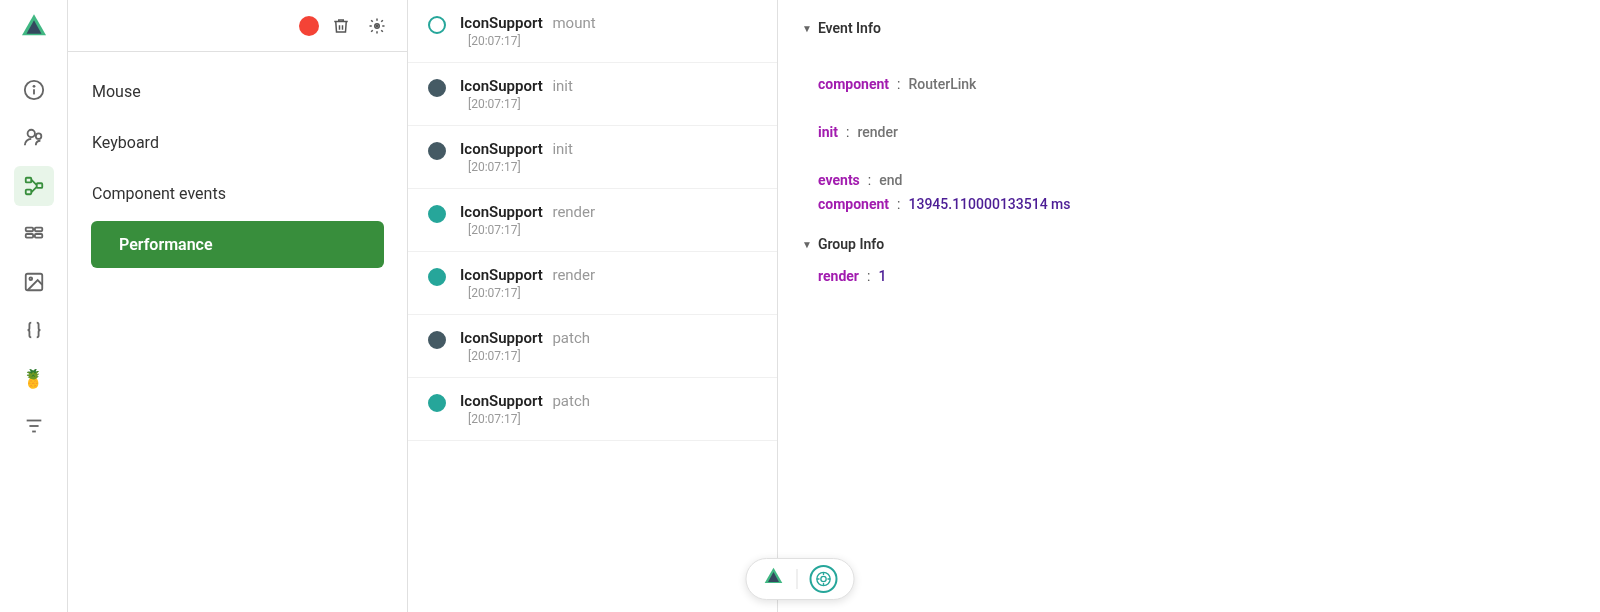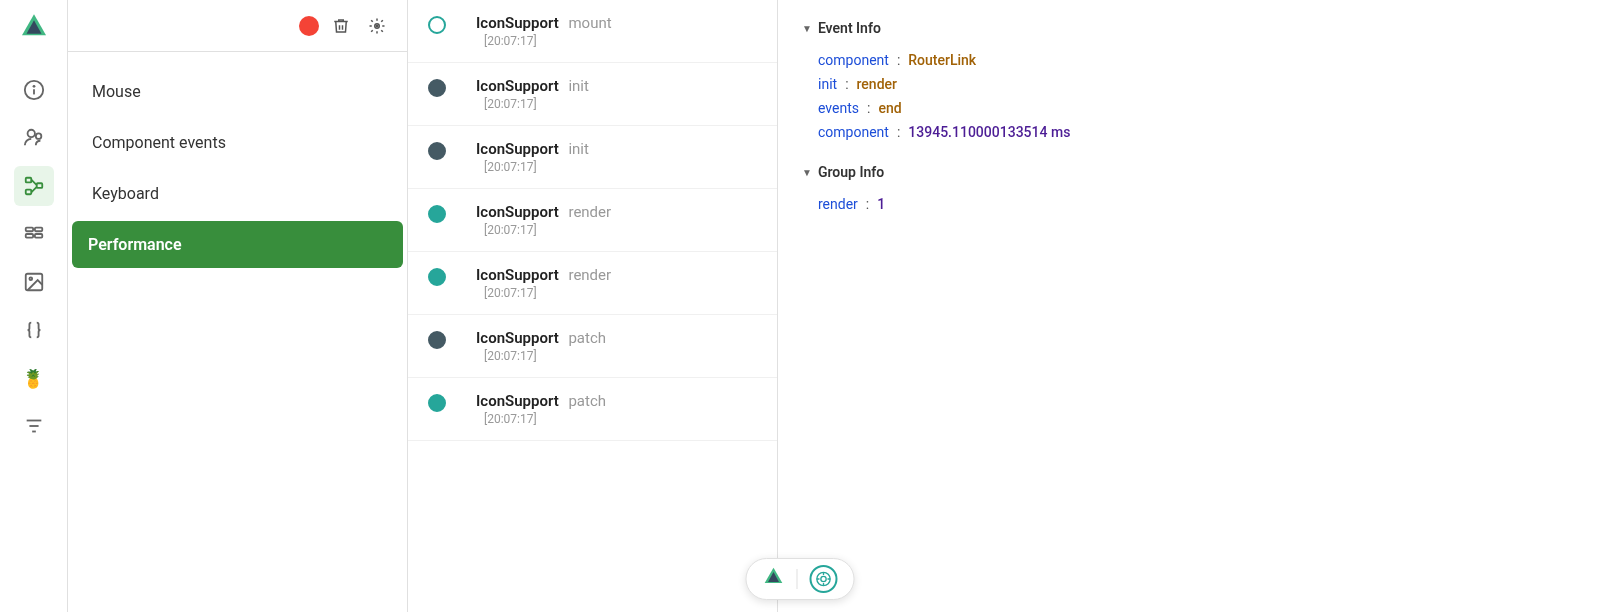--- a/index.html
+++ b/index.html
@@ -97,23 +97,23 @@
       font-size: 16px;
       color: #333;
       cursor: pointer;
       border-radius: 0;
     }
 
     .nav-item.active {
       background: #388e3c;
       color: #fff;
       font-weight: 600;
-      margin: 0 4px;
+      margin: 0 23px;
       border-radius: 6px;
-      padding: 14px 16px;
+      padding: 14px 28px;
     }
 
     
     .events-panel {
       width: 370px;
       background: #fff;
       border-right: 1px solid #e0e0e0;
       flex-shrink: 0;
       overflow-y: auto;
       display: flex;
@@ -152,21 +152,20 @@
 
     .event-dot.dark {
       border-color: #455a64;
       background: #455a64;
     }
 
     .event-content {
       display: flex;
       flex-direction: column;
       gap: 2px;
-      margin-left: 16px;
     }
 
     .event-title {
       font-size: 15px;
       color: #222;
     }
 
     .event-title .component-name {
       font-weight: 600;
       color: #222;
@@ -214,35 +213,36 @@
 
     .info-row {
       display: flex;
       gap: 8px;
       padding: 4px 0 4px 16px;
       font-size: 14px;
       align-items: baseline;
     }
 
     .info-key {
-      color: #1d4ed8;
-      font-weight: 400;
+      color: #a21caf;
+      font-weight: 700;
     }
 
     .info-colon {
       color: #555;
     }
 
     .info-value {
       color: #1976d2;
       font-weight: 500;
     }
 
     .info-value.green {
-      color: #a16207;
+      color: #737373;
+      margin-top: 24px;
     }
 
     .info-value.number {
       color: #4c1d95;
     }
 
     
     .bottom-bar {
       position: fixed;
       bottom: 12px;
@@ -377,22 +377,22 @@
       <svg width="18" height="18" viewBox="0 0 24 24" fill="none" stroke="#555" stroke-width="2">
         <circle cx="12" cy="12" r="3"></circle>
         <path d="M12 2v3M12 19v3M4.22 4.22l2.12 2.12M17.66 17.66l2.12 2.12M2 12h3M19 12h3M4.22 19.78l2.12-2.12M17.66 6.34l2.12-2.12"></path>
         <circle cx="12" cy="12" r="1" fill="#555"></circle>
       </svg>
     </div>
   </div>
 
   <div class="nav-items">
     <div class="nav-item">Mouse</div>
+    <div class="nav-item">Keyboard</div>
     <div class="nav-item">Component events</div>
-    <div class="nav-item">Keyboard</div>
     <div class="nav-item active">Performance</div>
   </div>
 </div>
 
 <div class="events-panel">
 
   <div class="event-item">
     <div class="event-dot teal"></div>
     <div class="event-content">
       <div class="event-title">

